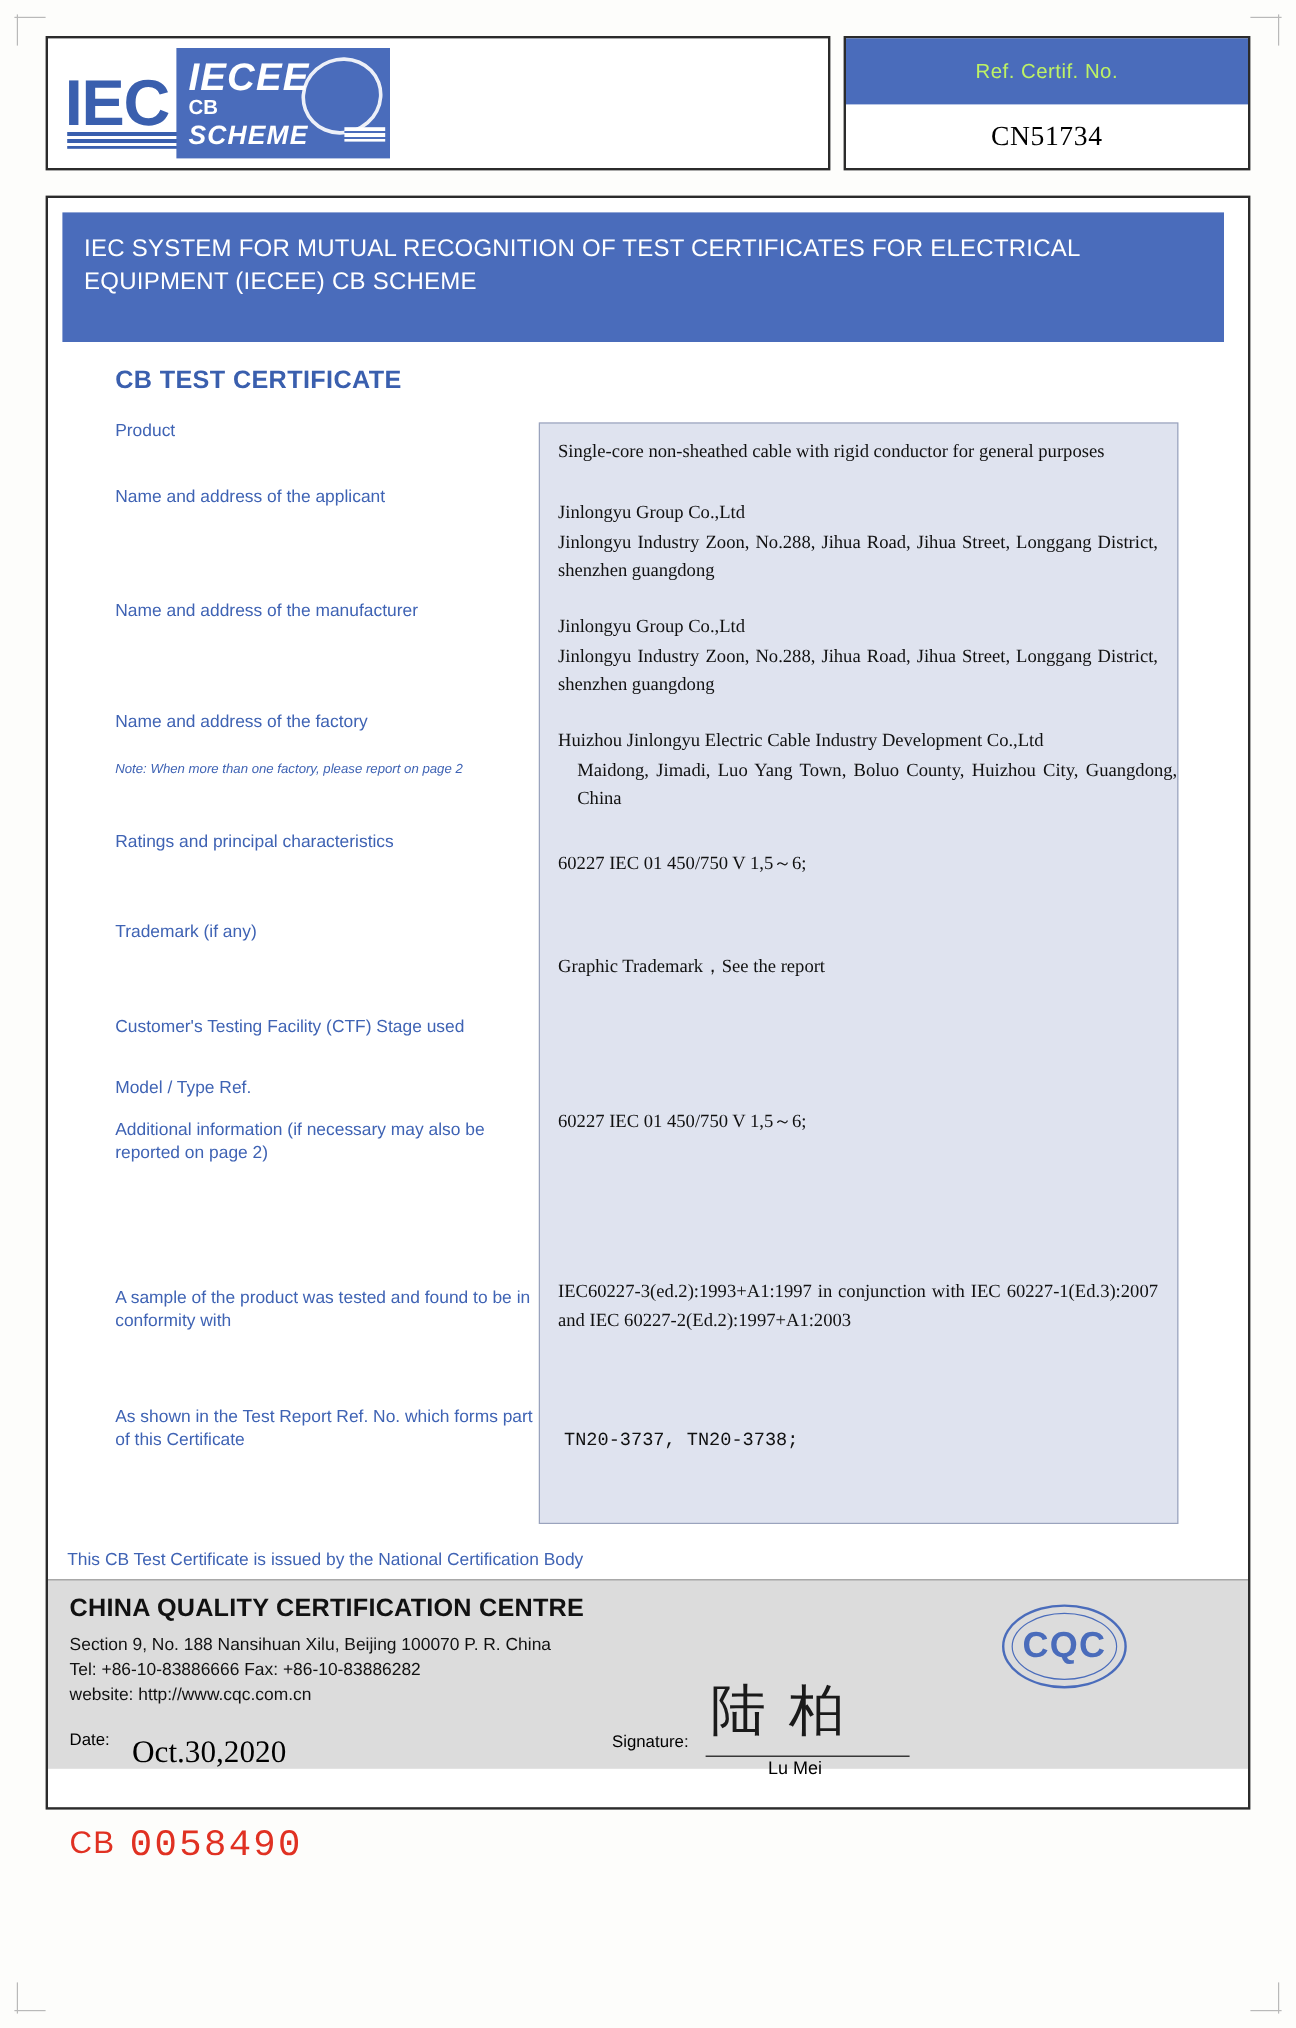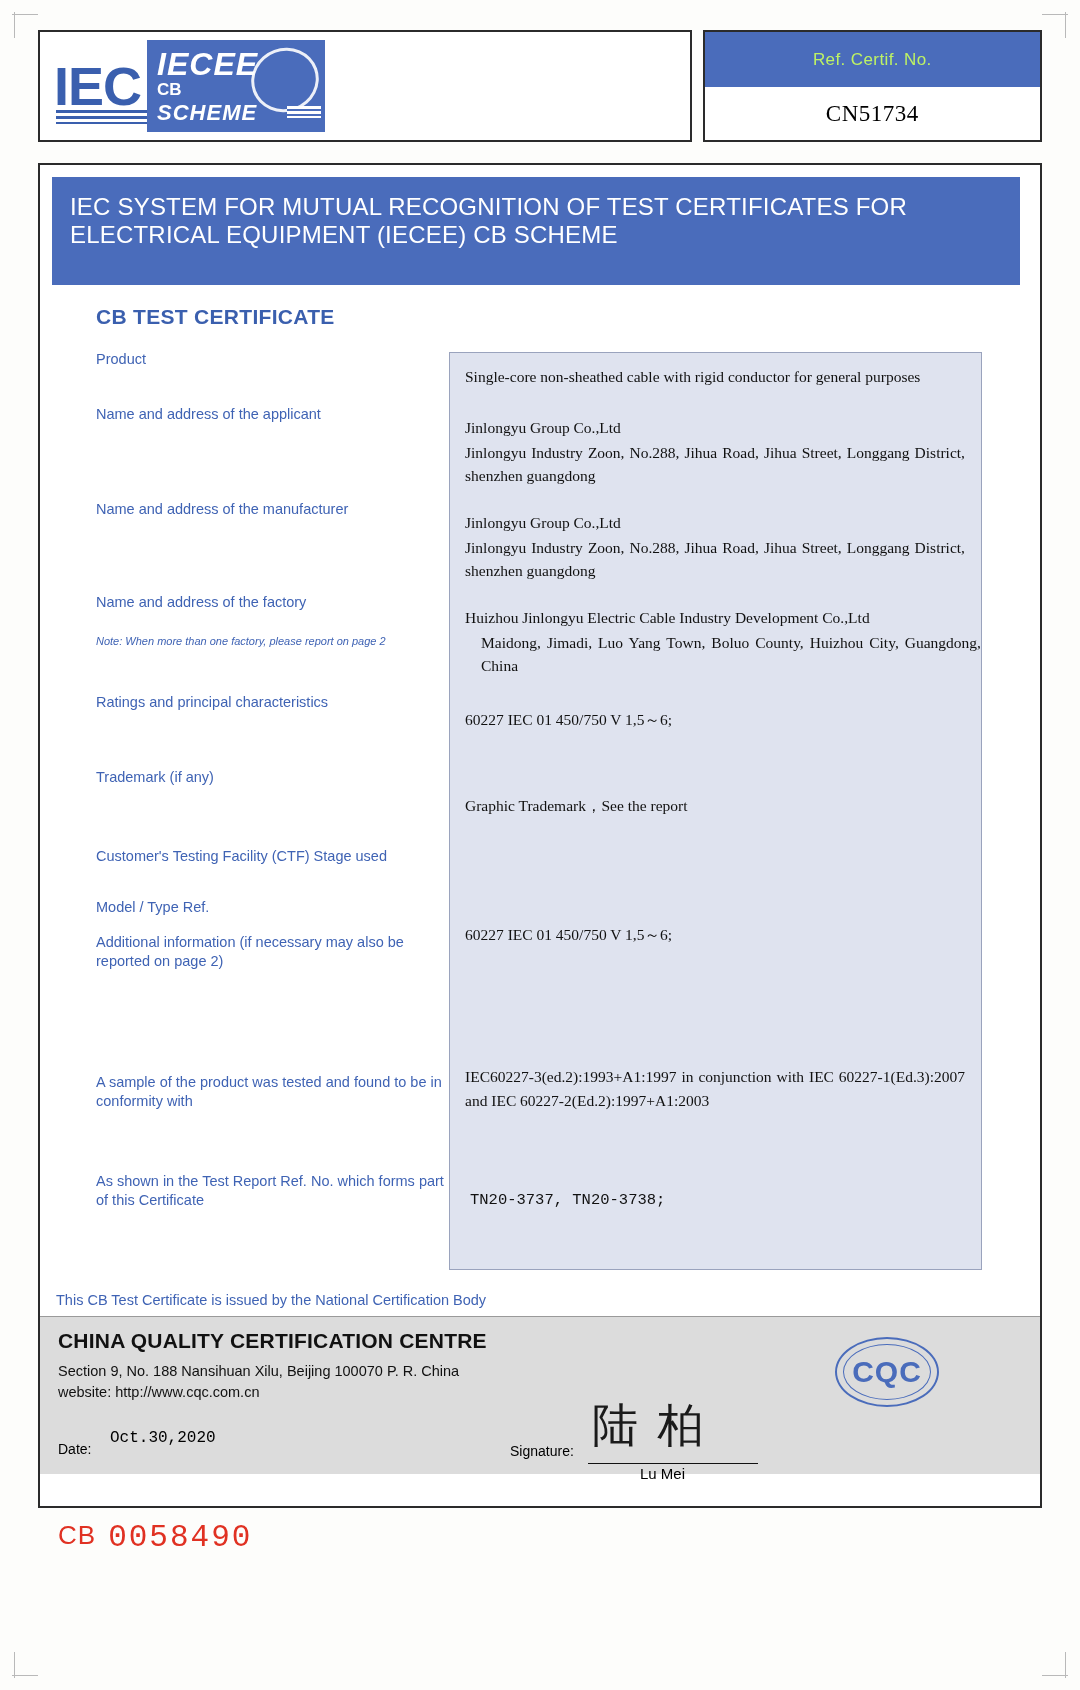--- a/index.html
+++ b/index.html
@@ -178,21 +178,21 @@
   .blue-banner {
     position: absolute;
     left: 12px;
     top: 12px;
     width: 968px;
     height: 108px;
     background: #4a6cbb;
     color: #ffffff;
     box-sizing: border-box;
     padding: 16px 18px;
-    font-size: 24px;
+    font-size: 20px;
     line-height: 28px;
     letter-spacing: .2px;
   }
   .cb-title {
     position: absolute;
     left: 56px;
     top: 140px;
     color: #3a5fae;
     font-weight: bold;
     font-size: 21px;
@@ -279,23 +279,23 @@
   }
   .date-row {
     position: absolute;
     left: 18px;
     top: 124px;
     font-size: 14px;
   }
   .date-val {
     position: absolute;
     left: 70px;
-    top: 112px;
-    font-family: Liberation Mono, monospace;
-    font-size: 16px;
+    top: 128px;
+    font-family: Liberation Serif, serif;
+    font-size: 26px;
   }
   .sig-label {
     position: absolute;
     left: 470px;
     top: 126px;
     font-size: 14px;
   }
   .sig-line {
     position: absolute;
     left: 548px;
@@ -435,20 +435,21 @@
     <div class="val" style="left:15px;top:712px;line-height:24px;">IEC60227-3(ed.2):1993+A1:1997 in conjunction with IEC 60227-1(Ed.3):2007 and IEC 60227-2(Ed.2):1997+A1:2003</div>
     <div class="val" style="left:20px;top:836px;font-family:Liberation Mono, monospace;">TN20-3737, TN20-3738;</div>
   </div>
 
   <div class="issuer-line">This CB Test Certificate is issued by the National Certification Body</div>
 
   <div class="grey-block">
     <div class="nb-name">CHINA QUALITY CERTIFICATION CENTRE</div>
     <div class="nb-addr">
       <div>Section 9, No. 188 Nansihuan Xilu, Beijing 100070 P. R. China</div>
+      <div>Tel: +86-10-83886666      Fax: +86-10-83886282</div>
       <div>website: http://www.cqc.com.cn</div>
     </div>
     <div class="cqc-seal">
       <div class="inner"></div>
       <span class="cqc-letters">CQC</span>
     </div>
     <div class="date-row">Date:</div>
     <div class="date-val">Oct.30,2020</div>
     <div class="sig-label">Signature:</div>
     <div class="sig-mark">陆 柏</div>

